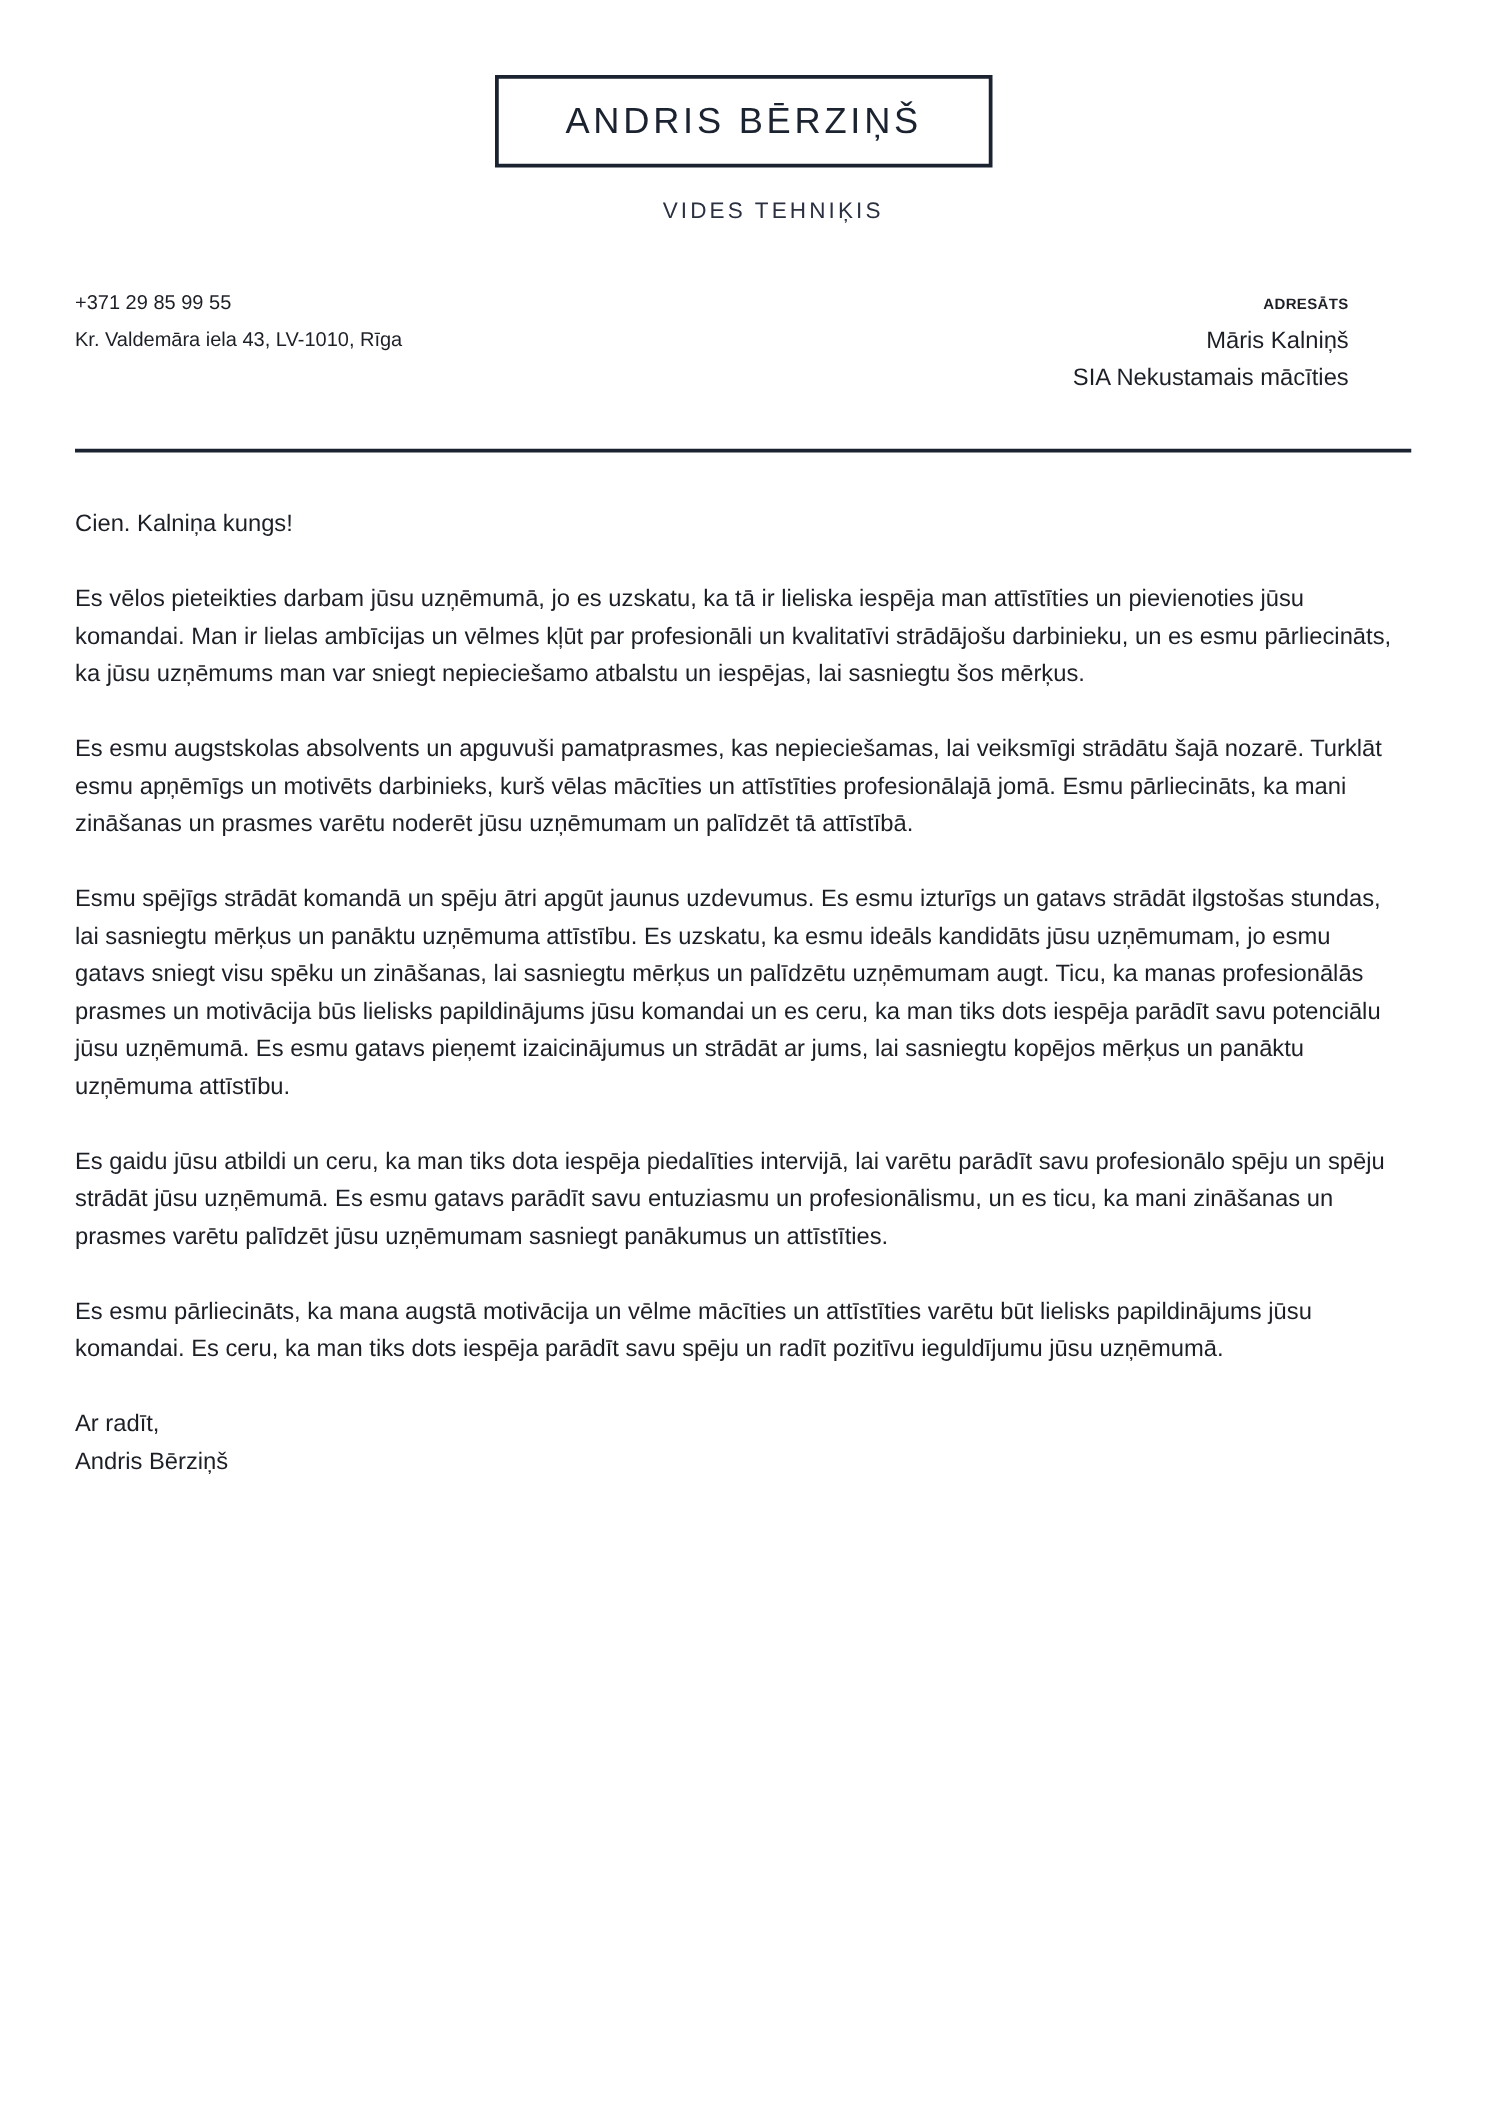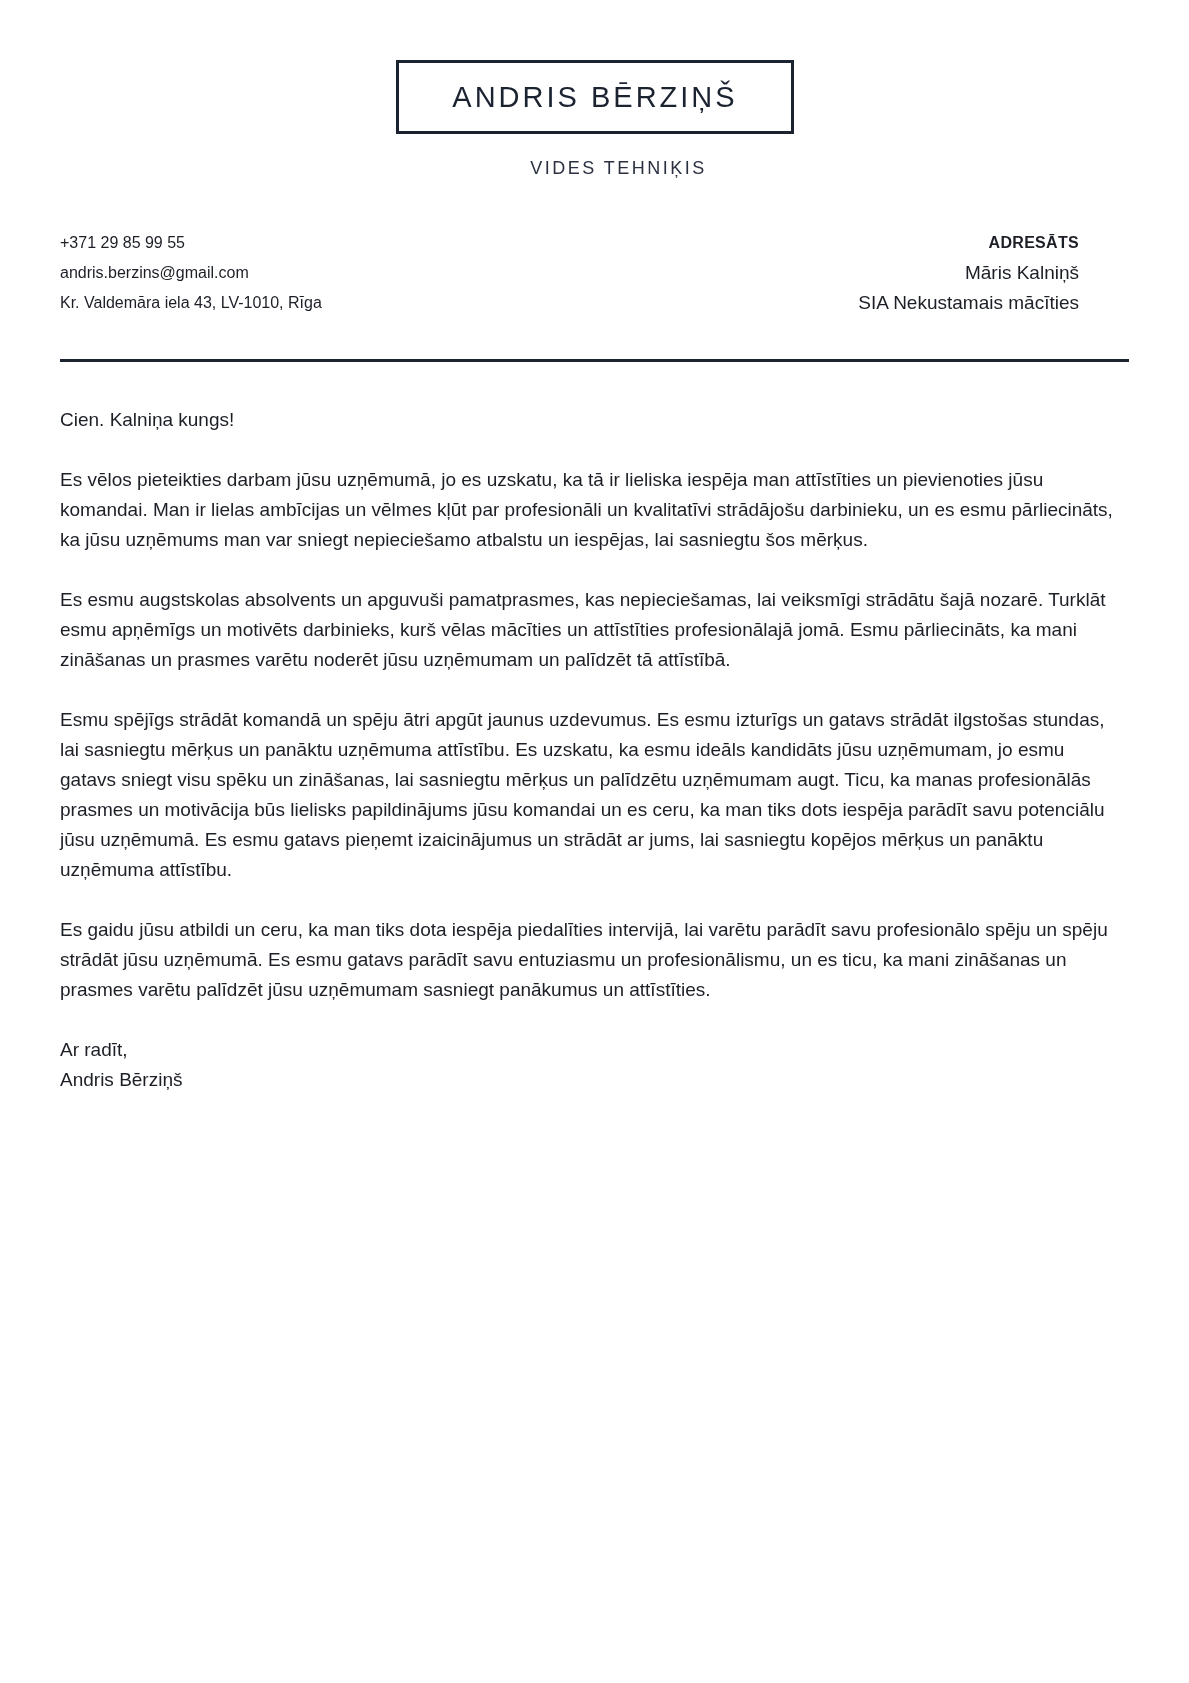--- a/index.html
+++ b/index.html
@@ -24,21 +24,21 @@
     }
     .contact {
       position: absolute; left: 60px; top: 228px; font-size: 16px; line-height: 30px;
       color: #1c1f26;
     }
     .contact div { white-space: nowrap; }
     .recipient {
       position: absolute; right: 60px; top: 228px; font-size: 19px; line-height: 30px;
       text-align: right; color: #1c1f26;
     }
-    .recipient .label { font-weight: 700; font-size: 16px; letter-spacing: 0.3px; }
+    .recipient .label { font-weight: 700; font-size: 12px; letter-spacing: 0.3px; }
     .divider {
       position: absolute; left: 60px; width: 1069px; top: 359px; height: 3px;
       background: #1b2230;
     }
     .letter {
       position: absolute; left: 60px; top: 405px; width: 1075px;
       font-size: 19px; line-height: 30px; color: #1c1f26;
     }
     .letter p { margin: 0 13px 30px 0; }
     .letter .closing { margin: 0; }
@@ -48,35 +48,35 @@
 
 <div class="page">
 
   <div class="name-box">
     <span class="name">ANDRIS BĒRZIŅŠ</span>
   </div>
   <div class="job-title">VIDES TEHNIĶIS</div>
 
   <div class="contact">
     <div>+371 29 85 99 55</div>
-    <div>andris.berzins@gmail.com</div>
     <div>Kr. Valdemāra iela 43, LV-1010, Rīga</div>
   </div>
 
   <div class="recipient">
     <div class="label">ADRESĀTS</div>
     <div>Māris Kalniņš</div>
     <div>SIA Nekustamais mācīties</div>
   </div>
 
   <div class="divider"></div>
 
   <div class="letter">
     <p>Cien. Kalniņa kungs!</p>
     <p>Es vēlos pieteikties darbam jūsu uzņēmumā, jo es uzskatu, ka tā ir lieliska iespēja man attīstīties un pievienoties jūsu komandai. Man ir lielas ambīcijas un vēlmes kļūt par profesionāli un kvalitatīvi strādājošu darbinieku, un es esmu pārliecināts, ka jūsu uzņēmums man var sniegt nepieciešamo atbalstu un iespējas, lai sasniegtu šos mērķus.</p>
     <p>Es esmu augstskolas absolvents un apguvuši pamatprasmes, kas nepieciešamas, lai veiksmīgi strādātu šajā nozarē. Turklāt esmu apņēmīgs un motivēts darbinieks, kurš vēlas mācīties un attīstīties profesionālajā jomā. Esmu pārliecināts, ka mani zināšanas un prasmes varētu noderēt jūsu uzņēmumam un palīdzēt tā attīstībā.</p>
     <p>Esmu spējīgs strādāt komandā un spēju ātri apgūt jaunus uzdevumus. Es esmu izturīgs un gatavs strādāt ilgstošas stundas, lai sasniegtu mērķus un panāktu uzņēmuma attīstību. Es uzskatu, ka esmu ideāls kandidāts jūsu uzņēmumam, jo esmu gatavs sniegt visu spēku un zināšanas, lai sasniegtu mērķus un palīdzētu uzņēmumam augt. Ticu, ka manas profesionālās prasmes un motivācija būs lielisks papildinājums jūsu komandai un es ceru, ka man tiks dots iespēja parādīt savu potenciālu jūsu uzņēmumā. Es esmu gatavs pieņemt izaicinājumus un strādāt ar jums, lai sasniegtu kopējos mērķus un panāktu uzņēmuma attīstību.</p>
     <p>Es gaidu jūsu atbildi un ceru, ka man tiks dota iespēja piedalīties intervijā, lai varētu parādīt savu profesionālo spēju un spēju strādāt jūsu uzņēmumā. Es esmu gatavs parādīt savu entuziasmu un profesionālismu, un es ticu, ka mani zināšanas un prasmes varētu palīdzēt jūsu uzņēmumam sasniegt panākumus un attīstīties.</p>
+    <p>Es esmu pārliecināts, ka mana augstā motivācija un vēlme mācīties un attīstīties varētu būt lielisks papildinājums jūsu komandai. Es ceru, ka man tiks dots iespēja parādīt savu spēju un radīt pozitīvu ieguldījumu jūsu uzņēmumā.</p>
     <div class="closing">Ar radīt,</div>
     <div class="closing">Andris Bērziņš</div>
   </div>
 
 </div>
 
 </body></html>

